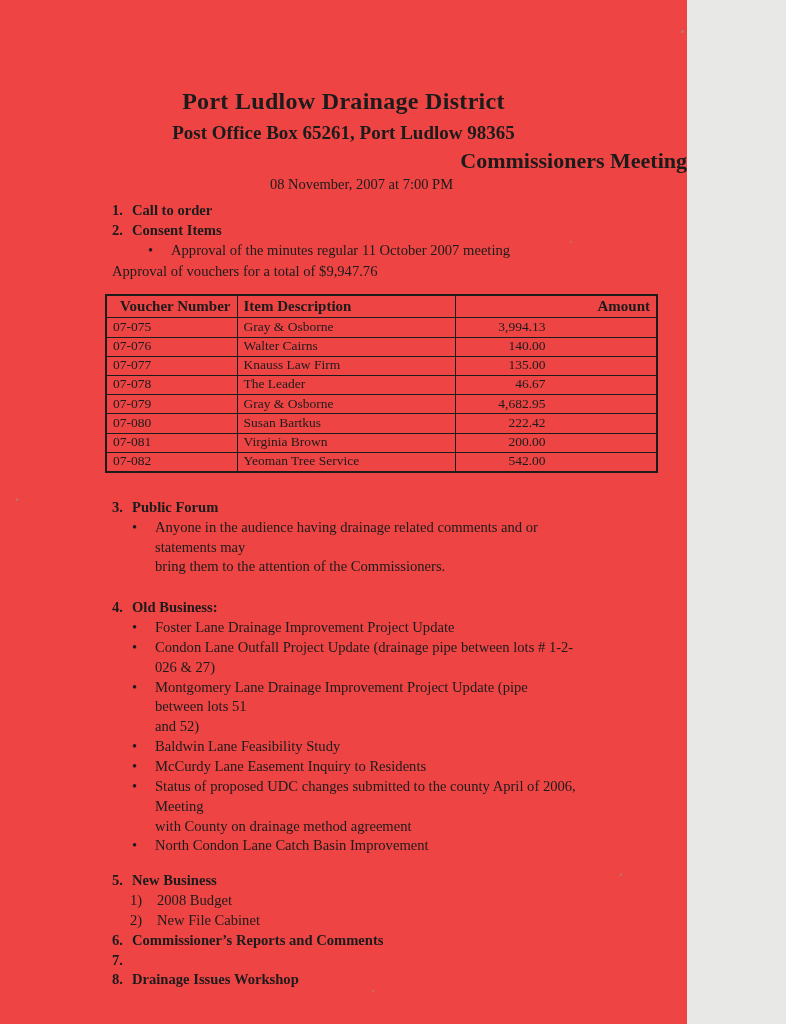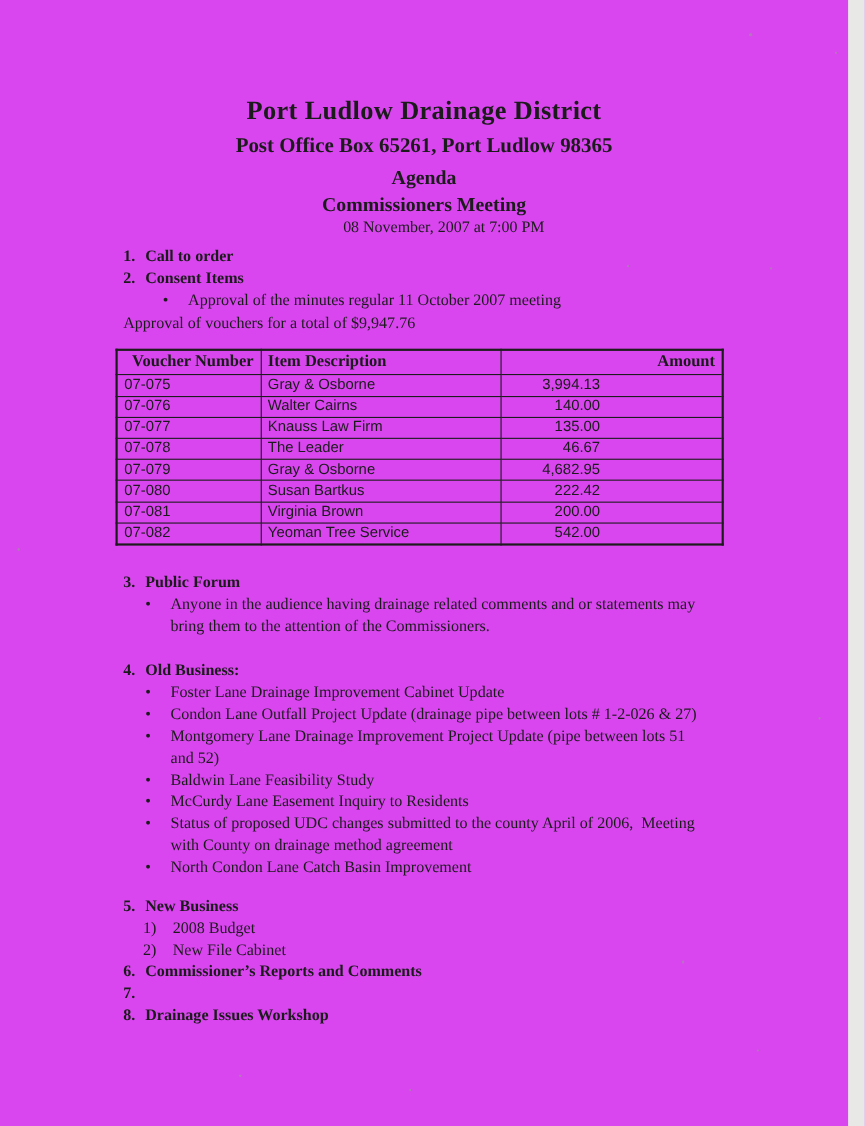--- a/index.html
+++ b/index.html
@@ -1,31 +1,31 @@
 <!DOCTYPE html>
 <html><head>
 <meta charset="utf-8">
 <style>
   * { margin: 0; padding: 0; box-sizing: border-box; }
   html, body { background: #e8e8e6; }
   body { width: 786px; }
   .page {
     position: relative;
-    width: 771px;
+    width: 687px;
     height: 1024px;
-    background: #d946ef;
+    background: #ef4444;
     color: #1b1b1b;
     font-family: "Liberation Serif", serif;
     overflow: hidden;
   }
   .doc-header { text-align: center; padding-top: 88px; }
   .doc-title { font-size: 24px; font-weight: bold; letter-spacing: 0.3px; }
   .doc-address { font-size: 19px; font-weight: bold; margin-top: 7px; }
   .doc-agenda-label { font-size: 18px; font-weight: bold; margin-top: 7px; }
-  .doc-meeting { font-size: 18px; font-weight: bold; margin-top: 4px; }
+  .doc-meeting { font-size: 22px; font-weight: bold; margin-top: 4px; text-align: right; }
   .doc-datetime { font-size: 14.5px; margin-top: 2px; margin-left: 36px; }
 
   .content {
     margin: 8px 110px 0 112px;
     font-size: 14.6px;
     line-height: 1.36;
   }
   .num-item { display: flex; }
   .num-item .num { width: 20px; font-weight: bold; flex: 0 0 auto; }
   .num-item .ttl { font-weight: bold; white-space: pre-wrap; }
@@ -53,20 +53,21 @@
     font-family: "Liberation Sans", sans-serif;
     font-size: 13.5px;
   }
   table.vouchers col.c1 { width: 131px; }
   table.vouchers col.c2 { width: 218px; }
   table.vouchers col.c3 { width: 202px; }
   table.vouchers th, table.vouchers td {
     border: 1.6px solid #1c1c1c;
     line-height: 1.2;
     overflow: hidden;
+    font-family: Liberation Serif, serif;
   }
   table.vouchers th {
     font-family: "Liberation Serif", serif;
     font-size: 15px;
     font-weight: bold;
     padding: 1px 6px 2px 6px;
   }
   th.h-center { text-align: right; }
   th.h-left { text-align: left; }
   table.vouchers td { padding: 0.5px 6px 1.5px 6px; text-align: left; }
@@ -79,21 +80,20 @@
   .speck { position: absolute; background: #9a9a96; border-radius: 50%; opacity: 0.55; }
 </style>
 </head>
 <body>
 
 <div class="page">
 
   <div class="doc-header">
     <div class="doc-title">Port Ludlow Drainage District</div>
     <div class="doc-address">Post Office Box 65261, Port Ludlow 98365</div>
-    <div class="doc-agenda-label">Agenda</div>
     <div class="doc-meeting">Commissioners Meeting</div>
     <div class="doc-datetime">08 November, 2007 at 7:00 PM</div>
   </div>
 
   <div class="content">
 
     <div class="num-item">
       <span class="num">1.</span>
       <span class="ttl">Call to order</span>
     </div>
@@ -175,21 +175,21 @@
       </div>
     </div>
 
     <div class="sec4">
       <div class="num-item">
         <span class="num">4.</span>
         <span class="ttl">Old Business:</span>
       </div>
       <div class="bullet-row">
         <span class="bul">•</span>
-        <span class="btext">Foster Lane Drainage Improvement Cabinet Update</span>
+        <span class="btext">Foster Lane Drainage Improvement Project Update</span>
       </div>
       <div class="bullet-row">
         <span class="bul">•</span>
         <span class="btext">Condon Lane Outfall Project Update (drainage pipe between lots # 1-2-026 &amp; 27)</span>
       </div>
       <div class="bullet-row">
         <span class="bul">•</span>
         <span class="btext">Montgomery Lane Drainage Improvement Project Update (pipe between lots 51
 and 52)</span>
       </div>

